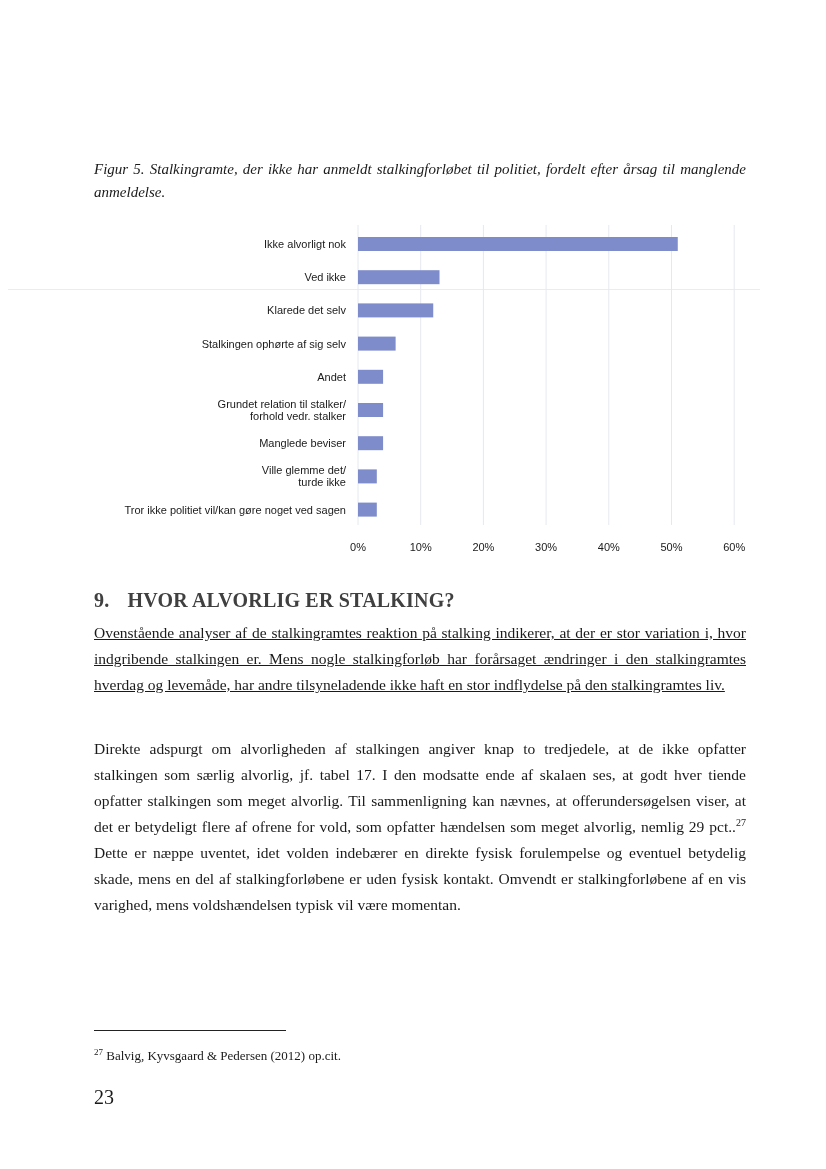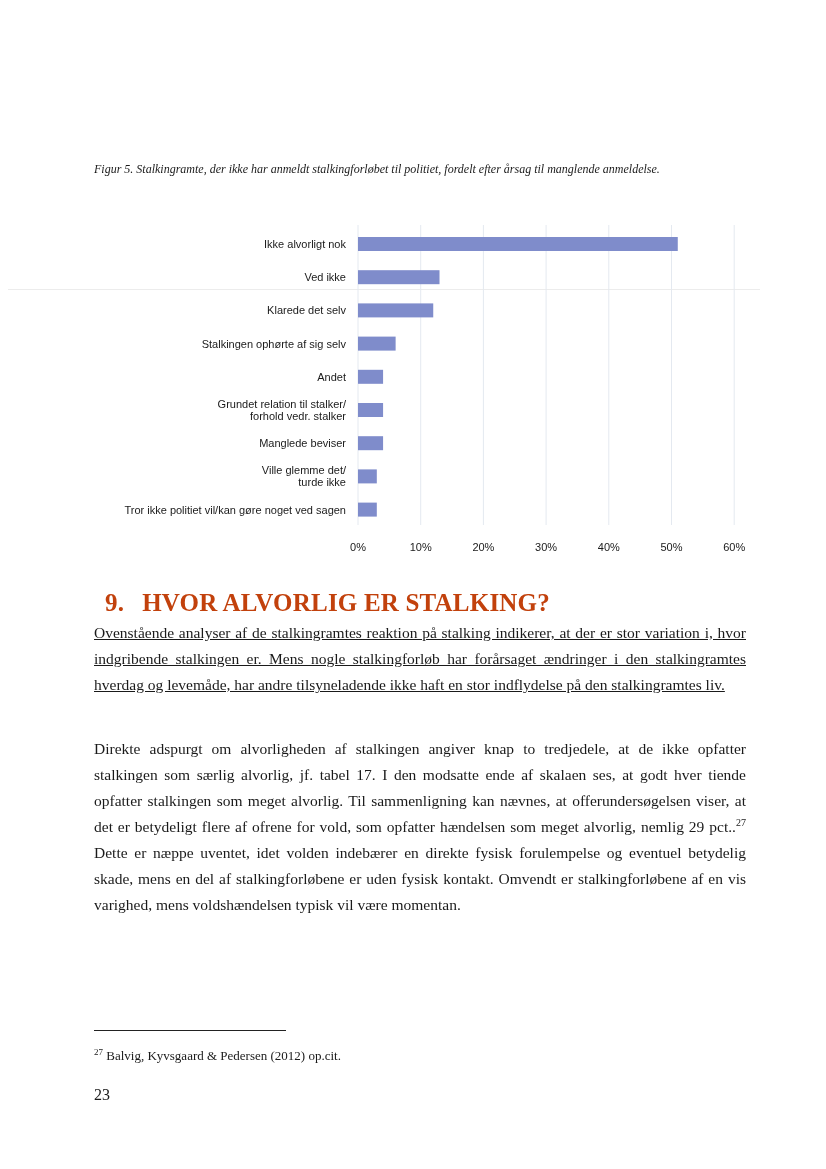--- a/index.html
+++ b/index.html
@@ -1,29 +1,29 @@
 <!DOCTYPE html>
 <html><head>
 <meta charset="utf-8">
 <style>
   html, body { margin: 0; padding: 0; background: #ffffff; }
   body { width: 826px; height: 1169px; position: relative; overflow: hidden; font-family: "Liberation Serif", serif; color: #1a1a1a; }
   .scan-line { position: absolute; left: 8px; top: 289px; width: 752px; height: 1px; background: #ececec; }
-  .caption { position: absolute; left: 94px; top: 158px; width: 652px; font-style: italic; font-size: 12px; line-height: 23px; text-align: justify; text-align-last: left; }
+  .caption { position: absolute; left: 94px; top: 158px; width: 652px; font-style: italic; font-size: 15px; line-height: 23px; text-align: justify; text-align-last: left; }
   #chart { position: absolute; left: 0; top: 225px; width: 826px; height: 335px; }
   #chart text { font-family: "Liberation Sans", sans-serif; font-size: 11px; fill: #1a1a1a; }
-  .heading { position: absolute; left: 105px; top: 589px; font-size: 25px; font-weight: bold; color: #c2410c; letter-spacing: 0.2px; }
+  .heading { position: absolute; left: 94px; top: 589px; font-size: 20px; font-weight: bold; color: #404040; letter-spacing: 0.2px; }
   .heading .num { margin-right: 18px; }
   .para { position: absolute; left: 94px; width: 652px; font-size: 15.5px; line-height: 26px; text-align: justify; }
   .p1 { top: 620px; text-decoration: underline; }
   .p2 { top: 736px; }
   .footnote-rule { position: absolute; left: 94px; top: 1030px; width: 192px; height: 1px; background: #222; }
   .footnote { position: absolute; left: 94px; top: 1048px; font-size: 13px; }
   .footnote sup { font-size: 9px; }
-  .page-number { position: absolute; left: 94px; top: 1086px; font-size: 16px; }
+  .page-number { position: absolute; left: 94px; top: 1086px; font-size: 20px; }
   sup { font-size: 10px; line-height: 0; }
 </style>
 </head>
 <body>
 
 <div class="scan-line"></div>
 
 <div class="caption">Figur 5. Stalkingramte, der ikke har anmeldt stalkingforløbet til politiet, fordelt efter årsag til manglende anmeldelse.</div>
 
 <svg id="chart" viewBox="0 0 826 335" xmlns="http://www.w3.org/2000/svg">

